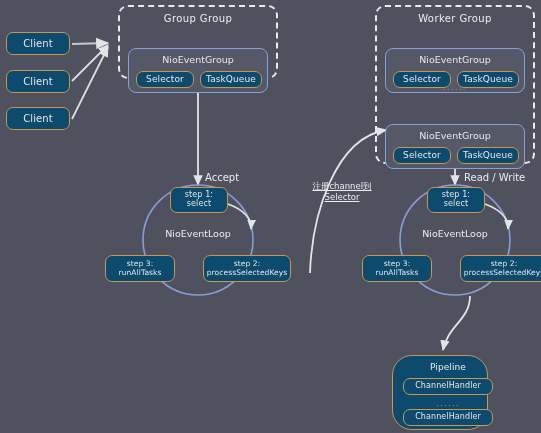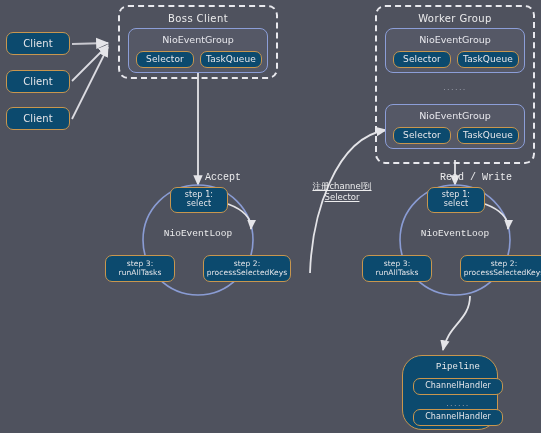--- a/index.html
+++ b/index.html
@@ -19,40 +19,40 @@
     color:#e6e6ea;
     display:flex;align-items:center;justify-content:center;
     text-align:center;line-height:1.12;
     letter-spacing:.1px;
   }
   
   .bbox{
     position:absolute;box-sizing:border-box;
     border:1.4px solid #8c9ed8;border-radius:8px;
     background:#555866;
+    margin-top:20px;
   }
   .bbox .btitle{
     position:absolute;left:0;right:0;top:5px;
     text-align:center;font-size:9.5px;color:#e7e7ec;
   }
   
   .dgroup{
     position:absolute;box-sizing:border-box;
     border:2px dashed #e9e9ee;border-radius:10px;
     background:transparent;
   }
   .dgroup .dtitle{
     position:absolute;left:0;right:0;top:6px;
     text-align:center;font-size:10px;color:#ececed;letter-spacing:.4px;
   }
   
   .lbl{
     position:absolute;color:#ececed;text-align:center;line-height:1.2;
     white-space:nowrap;
-    font-family:Liberation Mono, monospace;
   }
   .ell{
     position:absolute;text-align:center;color:#9a9daa;font-size:8px;
     letter-spacing:1.4px;line-height:1;
   }
   .cjk{font-family:"DejaVu Sans","Liberation Sans",sans-serif;}
 </style>
 </head>
 <body>
 
@@ -111,21 +111,21 @@
     <g>
       <path d="M470,296 C470,320 448,325 443,350" stroke="#e4e4e8" stroke-width="1.8" fill="none" marker-end="url(#ah)"></path>
     </g>
   </svg>
 
   <div class="obox" style="left:6px;top:32px;width:64px;height:23px;font-size:10px;">Client</div>
   <div class="obox" style="left:6px;top:70px;width:64px;height:23px;font-size:10px;">Client</div>
   <div class="obox" style="left:6px;top:107px;width:64px;height:23px;font-size:10px;">Client</div>
 
   <div class="dgroup" style="left:118px;top:5px;width:160px;height:74px;">
-    <div class="dtitle">Boss Client</div>
+    <div class="dtitle">Group Group</div>
   </div>
   <div class="bbox" style="left:128px;top:28px;width:140px;height:45px;">
     <div class="btitle">NioEventGroup</div>
     <div class="obox" style="left:7px;top:22px;width:58px;height:17px;font-size:9px;">Selector</div>
     <div class="obox" style="left:71px;top:22px;width:62px;height:17px;font-size:9px;">TaskQueue</div>
   </div>
 
   <div class="dgroup" style="left:375px;top:5px;width:160px;height:159px;">
     <div class="dtitle">Worker Group</div>
   </div>
@@ -161,39 +161,39 @@
   <div class="obox" style="left:105px;top:255px;width:70px;height:27px;font-size:7.5px;flex-direction:column;">
     <span>step 3:</span>
     <span>runAllTasks</span>
   </div>
 
   <div class="lbl cjk" style="left:306px;top:181px;width:72px;font-size:8.5px;line-height:1.35;text-decoration:underline;">
     <div>注册channel到</div>
     <div>Selector</div>
   </div>
 
-  <div class="lbl" style="left:440px;top:172px;font-size:10px;">Read / Write</div>
+  <div class="lbl" style="left:464px;top:172px;font-size:10px;">Read / Write</div>
 
   <div class="obox" style="left:427px;top:187px;width:58px;height:26px;font-size:8px;flex-direction:column;">
     <span>step 1:</span>
     <span>select</span>
   </div>
 
   <div class="lbl" style="left:416px;top:228px;width:78px;font-size:9.5px;">NioEventLoop</div>
 
   <div class="obox" style="left:460px;top:255px;width:88px;height:27px;font-size:7.5px;flex-direction:column;">
     <span>step 2:</span>
     <span>processSelectedKeys</span>
   </div>
 
   <div class="obox" style="left:362px;top:255px;width:70px;height:27px;font-size:7.5px;flex-direction:column;">
     <span>step 3:</span>
     <span>runAllTasks</span>
   </div>
 
-  <div class="obox" style="left:402px;top:355px;width:96px;height:75px;border-radius:20px;display:block;">
+  <div class="obox" style="left:392px;top:355px;width:96px;height:75px;border-radius:20px;display:block;">
     <div class="lbl" style="left:0;top:6px;width:110px;font-size:9px;">Pipeline</div>
     <div class="obox" style="left:10px;top:22px;width:90px;height:17px;font-size:8px;">ChannelHandler</div>
     <div class="ell" style="left:0;top:44px;width:110px;">......</div>
     <div class="obox" style="left:10px;top:53px;width:90px;height:17px;font-size:8px;">ChannelHandler</div>
   </div>
 
 </div>
 
 </body></html>

